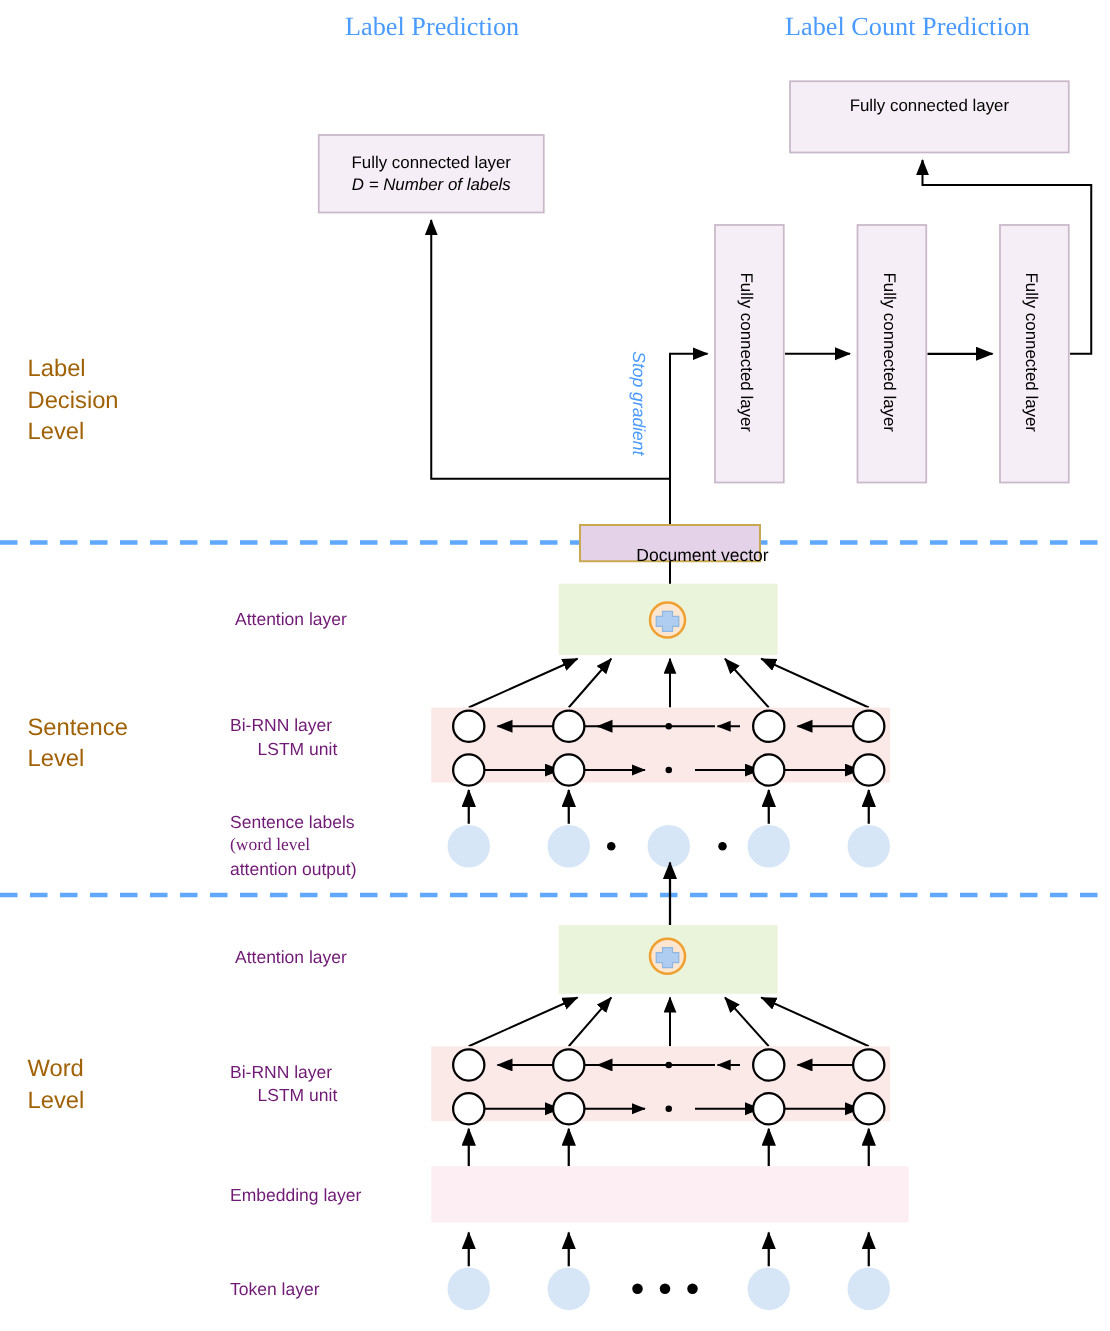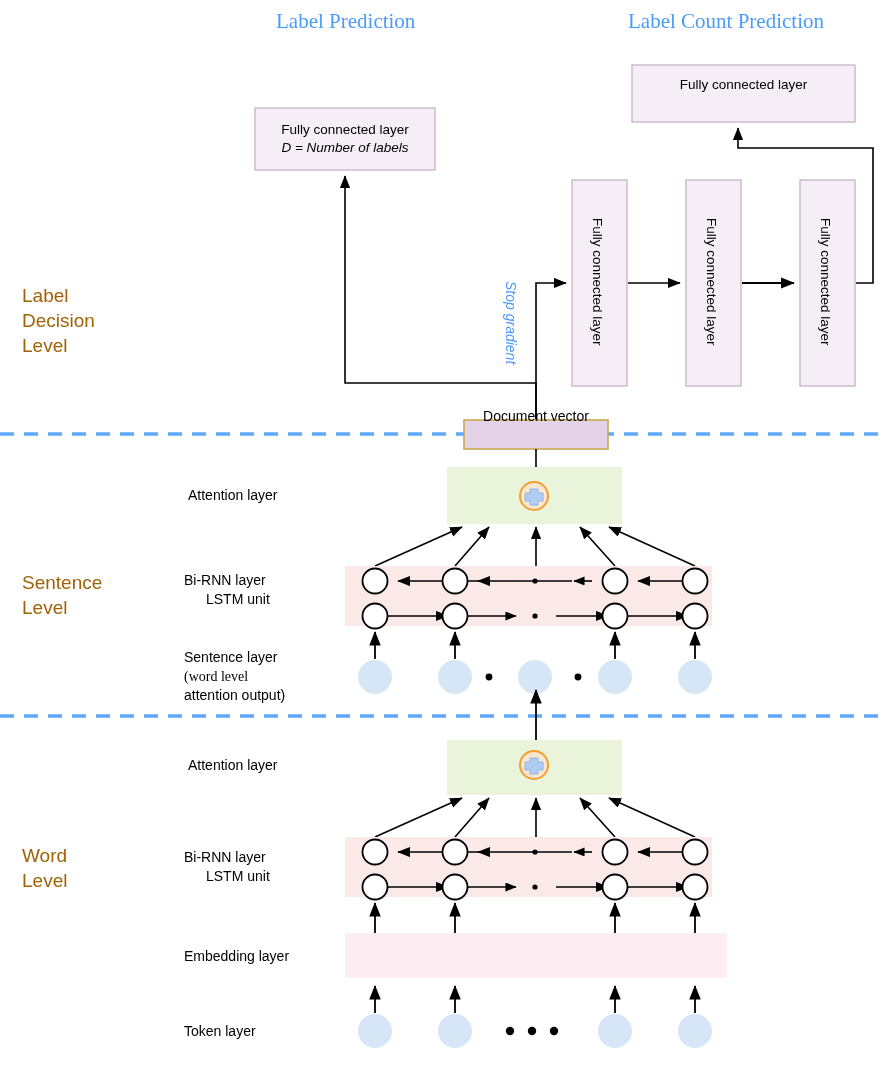--- a/index.html
+++ b/index.html
@@ -1,20 +1,20 @@
 <!DOCTYPE html>
 <html><head>
 <meta charset="utf-8">
 <style>
   html,body{margin:0;padding:0;background:#ffffff;}
   body{width:888px;height:1065px;position:relative;overflow:hidden;
        font-family:"Liberation Sans","DejaVu Sans",sans-serif;}
   #root{position:absolute;left:0;top:0;width:888px;height:1065px;}
   svg#canvas{position:absolute;left:0;top:0;width:888px;height:1065px;}
-  .lbl{position:absolute;color:#000000;font-size:14px;line-height:19px;white-space:pre;}
+  .lbl{position:absolute;color:#701a75;font-size:14px;line-height:19px;white-space:pre;}
   .headline{position:absolute;color:#4a9bff;font-size:21px;line-height:26px;white-space:pre;font-family:Liberation Serif, serif;}
   .levelname{position:absolute;color:#a16207;font-size:19px;line-height:25px;white-space:pre;}
   .boxtxt{position:absolute;text-align:center;font-size:13.5px;line-height:18px;color:#000;}
   .boxtxt i{font-style:italic;}
   .vbox-label{position:absolute;font-size:13.5px;color:#000;white-space:nowrap;
     transform-origin:0 0;}
   .stopgrad{position:absolute;color:#4a9bff;font-size:14px;font-style:italic;
     white-space:nowrap;transform-origin:0 0;}
 </style>
 </head>
@@ -187,28 +187,28 @@
   <div class="boxtxt" style="left:632px;top:76px;width:223px;">
     <div>Fully connected layer</div>
   </div>
 
   <div class="vbox-label" style="left:605px;top:218px;transform:rotate(90deg);">Fully connected layer</div>
   <div class="vbox-label" style="left:719px;top:218px;transform:rotate(90deg);">Fully connected layer</div>
   <div class="vbox-label" style="left:833px;top:218px;transform:rotate(90deg);">Fully connected layer</div>
 
   <div class="stopgrad" style="left:519px;top:281px;transform:rotate(90deg);">Stop gradient</div>
 
-  <div class="boxtxt" style="left:464px;top:407px;width:144px;font-size:14px;">Document vector</div>
+  <div class="boxtxt" style="left:464px;top:435px;width:144px;font-size:14px;padding-left:26px;">Document vector</div>
 
   <div class="lbl" style="left:188px;top:486px;">Attention layer</div>
 
   <div class="lbl" style="left:184px;top:571px;">Bi-RNN layer</div>
   <div class="lbl" style="left:206px;top:590px;">LSTM unit</div>
 
-  <div class="lbl" style="left:184px;top:648px;">Sentence layer</div>
+  <div class="lbl" style="left:184px;top:648px;">Sentence labels</div>
   <div class="lbl" style="left:184px;top:667px;font-family:Liberation Serif, serif;">(word level</div>
   <div class="lbl" style="left:184px;top:686px;">attention output)</div>
 
   <div class="lbl" style="left:188px;top:756px;">Attention layer</div>
 
   <div class="lbl" style="left:184px;top:848px;">Bi-RNN layer</div>
   <div class="lbl" style="left:206px;top:867px;">LSTM unit</div>
 
   <div class="lbl" style="left:184px;top:947px;">Embedding layer</div>
 

